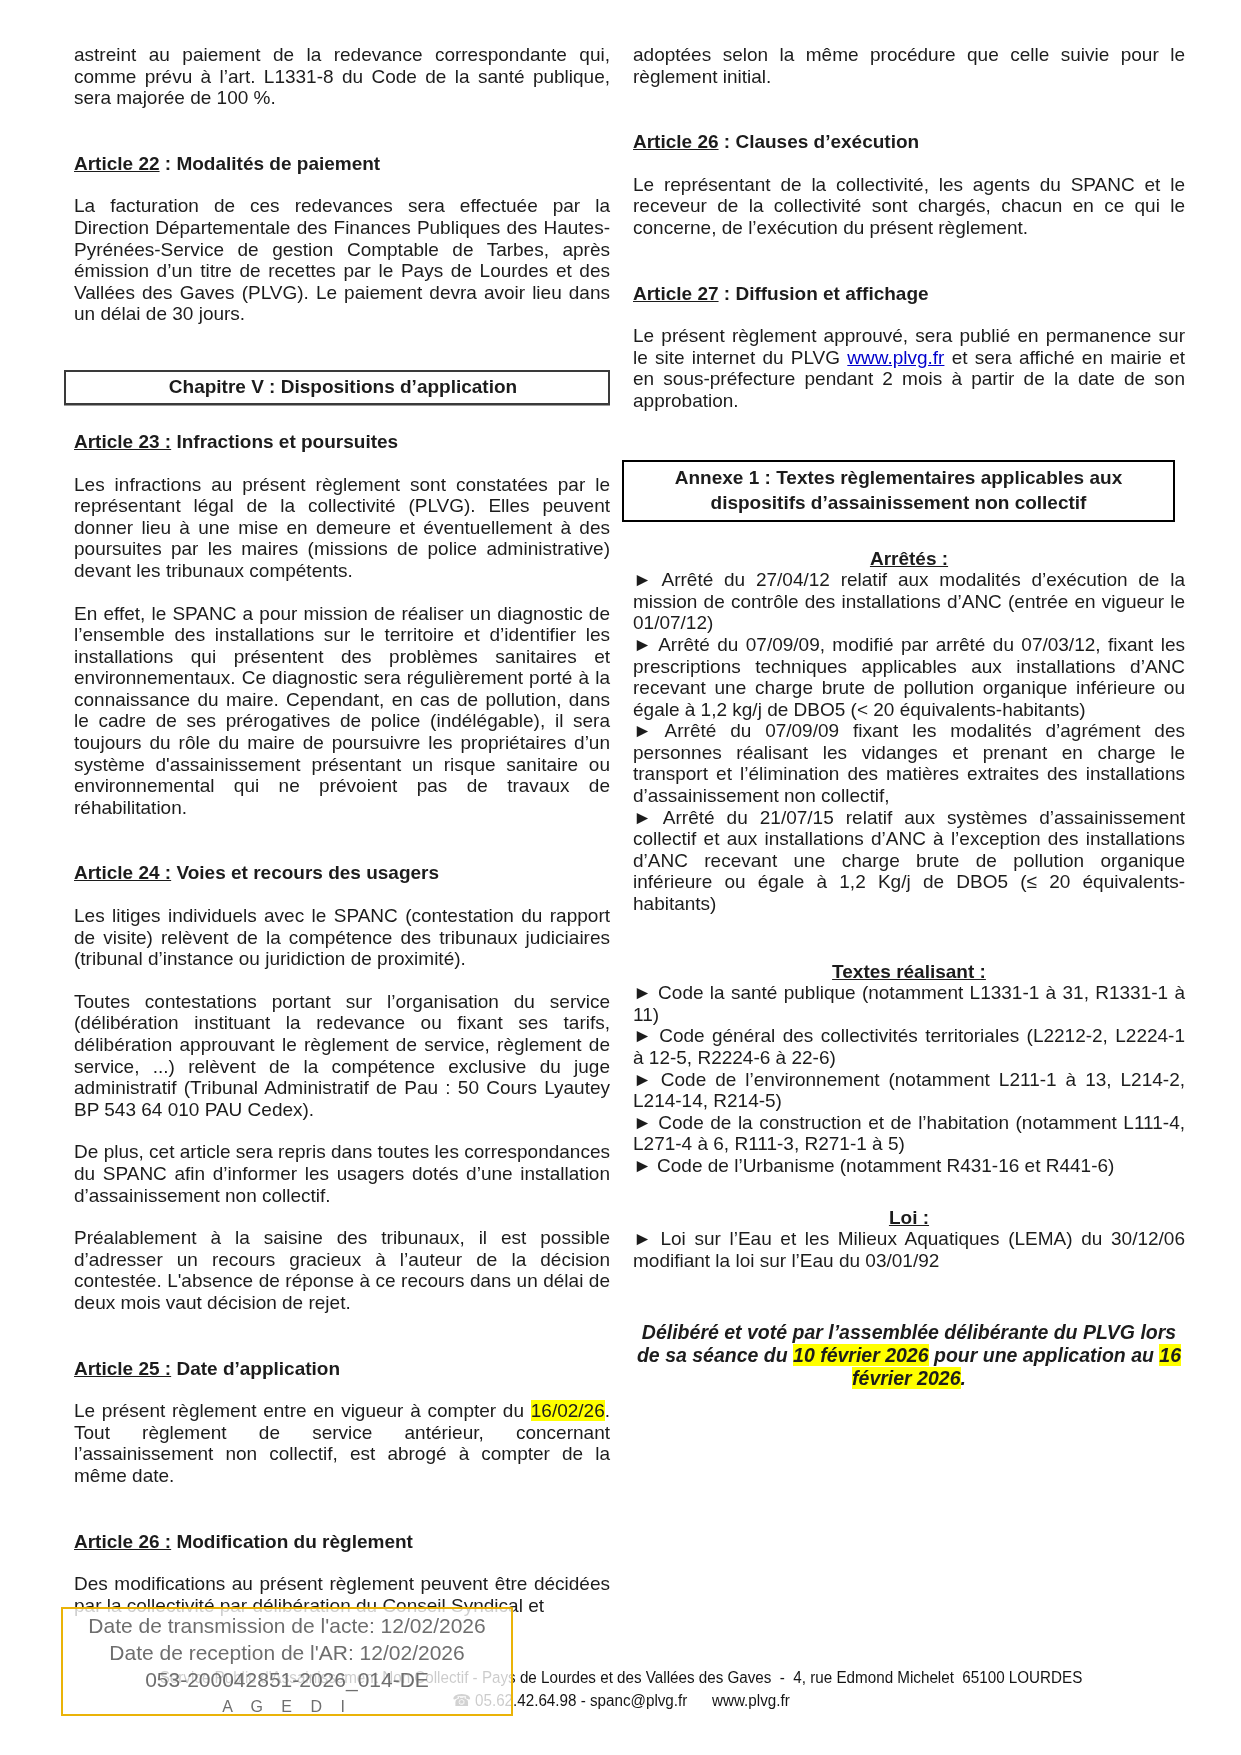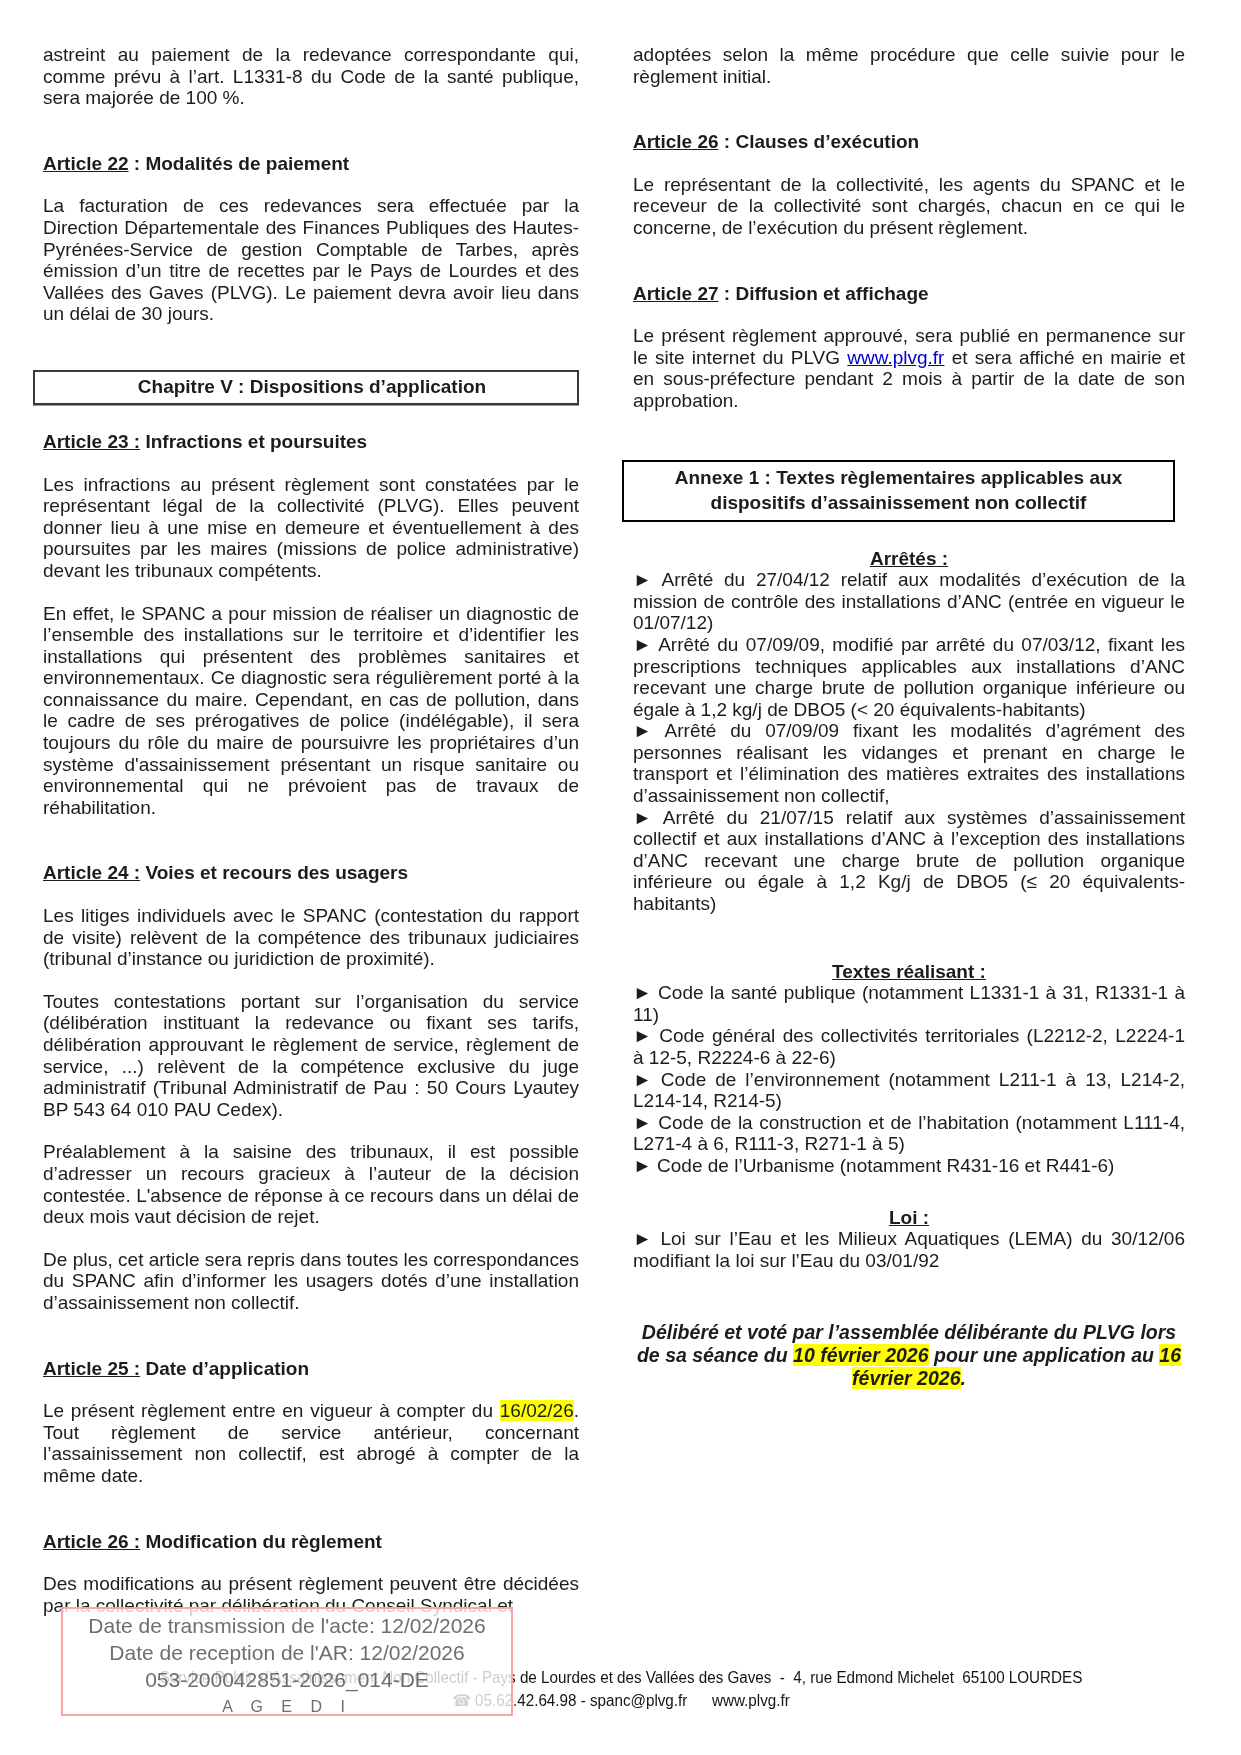--- a/index.html
+++ b/index.html
@@ -3,21 +3,21 @@
 <meta charset="utf-8">
 <style>
   html,body{margin:0;padding:0;}
   body{
     width:1241px;height:1755px;position:relative;overflow:hidden;
     background:#ffffff;color:#1c1c1c;
     font-family:"Liberation Sans","DejaVu Sans",sans-serif;
     font-size:19px;line-height:21.6px;
   }
   .col{position:absolute;top:44px;}
-  .col-left{left:43px;width:536px;}
+  .col-left{left:74px;width:536px;}
   .col-right{left:633px;width:552px;}
   .p{margin:21px 0 0 0;text-align:justify;}
   .p:first-child{margin-top:0;}
   .p-tight{margin:0;text-align:justify;}
   .art-heading{margin:44px 0 0 0;font-weight:bold;text-align:left;}
   .art-heading .u{text-decoration:underline;}
   .sub-heading{font-weight:bold;text-decoration:underline;text-align:center;}
   .mt-arr{margin-top:26px;}
   .mt-cod{margin-top:46px;}
   .mt-loi{margin-top:30px;}
@@ -32,21 +32,21 @@
     padding:3px 14px 5px 14px;text-align:center;font-weight:bold;line-height:25px;
   }
   .hl{background:#ffff00;}
   a.doclink{color:#0000cc;text-decoration:underline;}
   .delib{
     margin:50px 0 0 0;text-align:center;font-weight:bold;font-style:italic;
     font-size:19.5px;line-height:23px;
   }
   .stamp{
     position:absolute;left:61px;top:1607px;width:452px;height:109px;
-    border:2px solid #fca5a5;background:rgba(255,255,255,0.78);
+    border:2px solid #eab308;background:rgba(255,255,255,0.78);
     z-index:5;text-align:center;color:#6e6e6e;
     font-size:21px;line-height:27px;padding-top:3px;box-sizing:border-box;
   }
   .stamp .agedi{letter-spacing:7px;font-size:16px;}
   .footer{
     position:absolute;left:57px;top:1666px;width:1128px;z-index:1;
     text-align:center;color:#141414;font-size:16px;line-height:23px;
     transform:scaleX(0.95);transform-origin:50% 0;
   }
   .footer .phone{color:#333;margin-right:4px;}
@@ -63,22 +63,22 @@
 
   <div class="box-chapter">Chapitre V : Dispositions d’application</div>
 
   <div class="art-heading mt-sm"><span class="u">Article 23 :</span><span> Infractions et poursuites</span></div>
   <div class="p">Les infractions au présent règlement sont constatées par le représentant légal de la collectivité (PLVG). Elles peuvent donner lieu à une mise en demeure et éventuellement à des poursuites par les maires (missions de police administrative) devant les tribunaux compétents.</div>
   <div class="p">En effet, le SPANC a pour mission de réaliser un diagnostic de l’ensemble des installations sur le territoire et d’identifier les installations qui présentent des problèmes sanitaires et environnementaux. Ce diagnostic sera régulièrement porté à la connaissance du maire. Cependant, en cas de pollution, dans le cadre de ses prérogatives de police (indélégable), il sera toujours du rôle du maire de poursuivre les propriétaires d’un système d'assainissement présentant un risque sanitaire ou environnemental qui ne prévoient pas de travaux de réhabilitation.</div>
 
   <div class="art-heading"><span class="u">Article 24 :</span><span> Voies et recours des usagers</span></div>
   <div class="p">Les litiges individuels avec le SPANC (contestation du rapport de visite) relèvent de la compétence des tribunaux judiciaires (tribunal d’instance ou juridiction de proximité).</div>
   <div class="p">Toutes contestations portant sur l’organisation du service (délibération instituant la redevance ou fixant ses tarifs, délibération approuvant le règlement de service, règlement de service, ...) relèvent de la compétence exclusive du juge administratif (Tribunal Administratif de Pau : 50 Cours Lyautey BP 543 64 010 PAU Cedex).</div>
+  <div class="p">De plus, cet article sera repris dans toutes les correspondances du SPANC afin d’informer les usagers dotés d’une installation d’assainissement non collectif.</div>
   <div class="p">Préalablement à la saisine des tribunaux, il est possible d’adresser un recours gracieux à l’auteur de la décision contestée. L'absence de réponse à ce recours dans un délai de deux mois vaut décision de rejet.</div>
-  <div class="p">De plus, cet article sera repris dans toutes les correspondances du SPANC afin d’informer les usagers dotés d’une installation d’assainissement non collectif.</div>
 
   <div class="art-heading"><span class="u">Article 25 :</span><span> Date d’application</span></div>
   <div class="p"><span>Le présent règlement entre en vigueur à compter du </span><span class="hl">16/02/26</span><span>. Tout règlement de service antérieur, concernant l’assainissement non collectif, est abrogé à compter de la même date.</span></div>
 
   <div class="art-heading"><span class="u">Article 26 :</span><span> Modification du règlement</span></div>
   <div class="p">Des modifications au présent règlement peuvent être décidées par la collectivité par délibération du Conseil Syndical et</div>
 </div>
 
 <div class="col col-right">
   <div class="p">adoptées selon la même procédure que celle suivie pour le règlement initial.</div>

